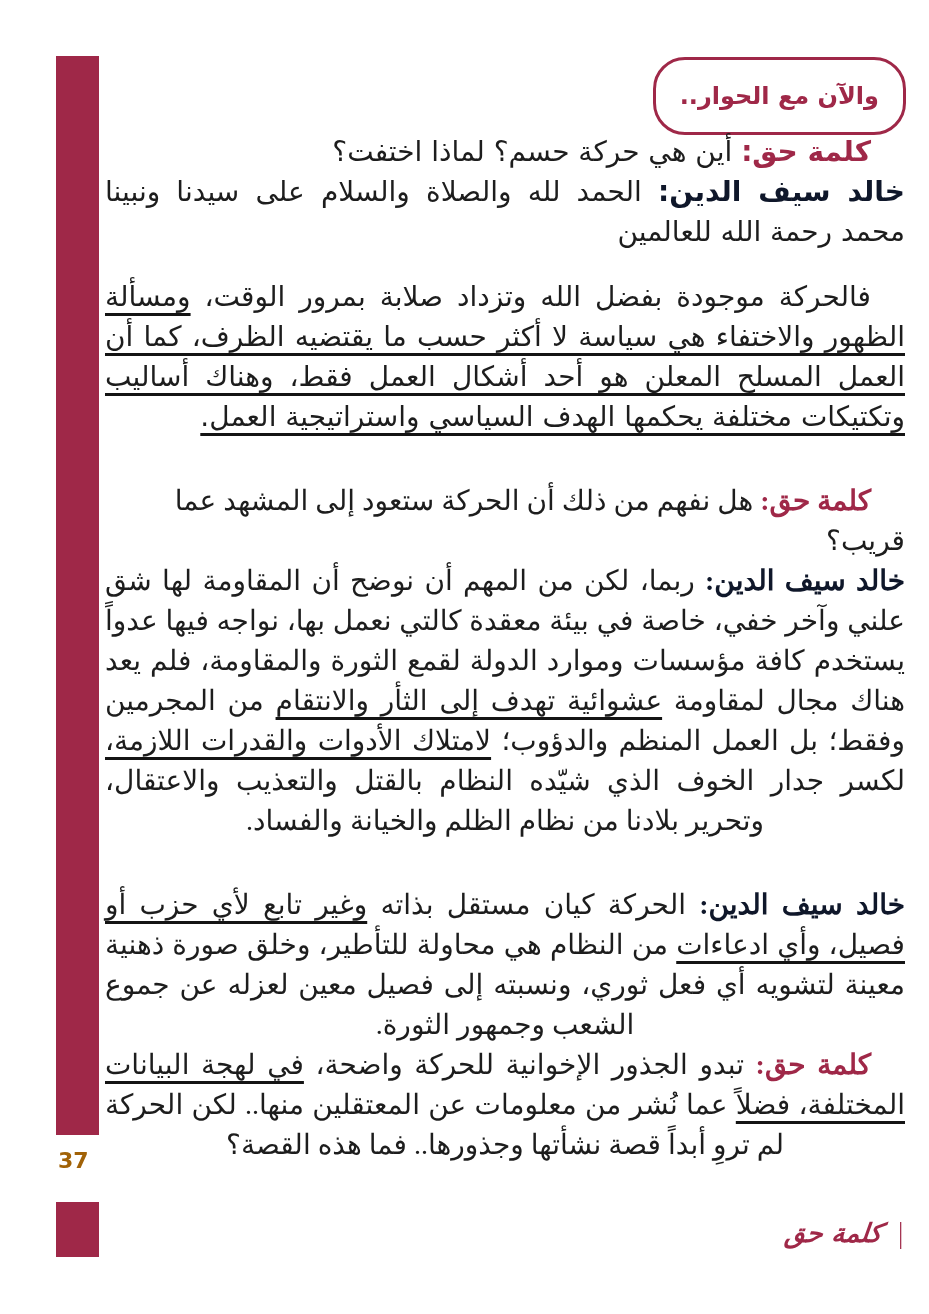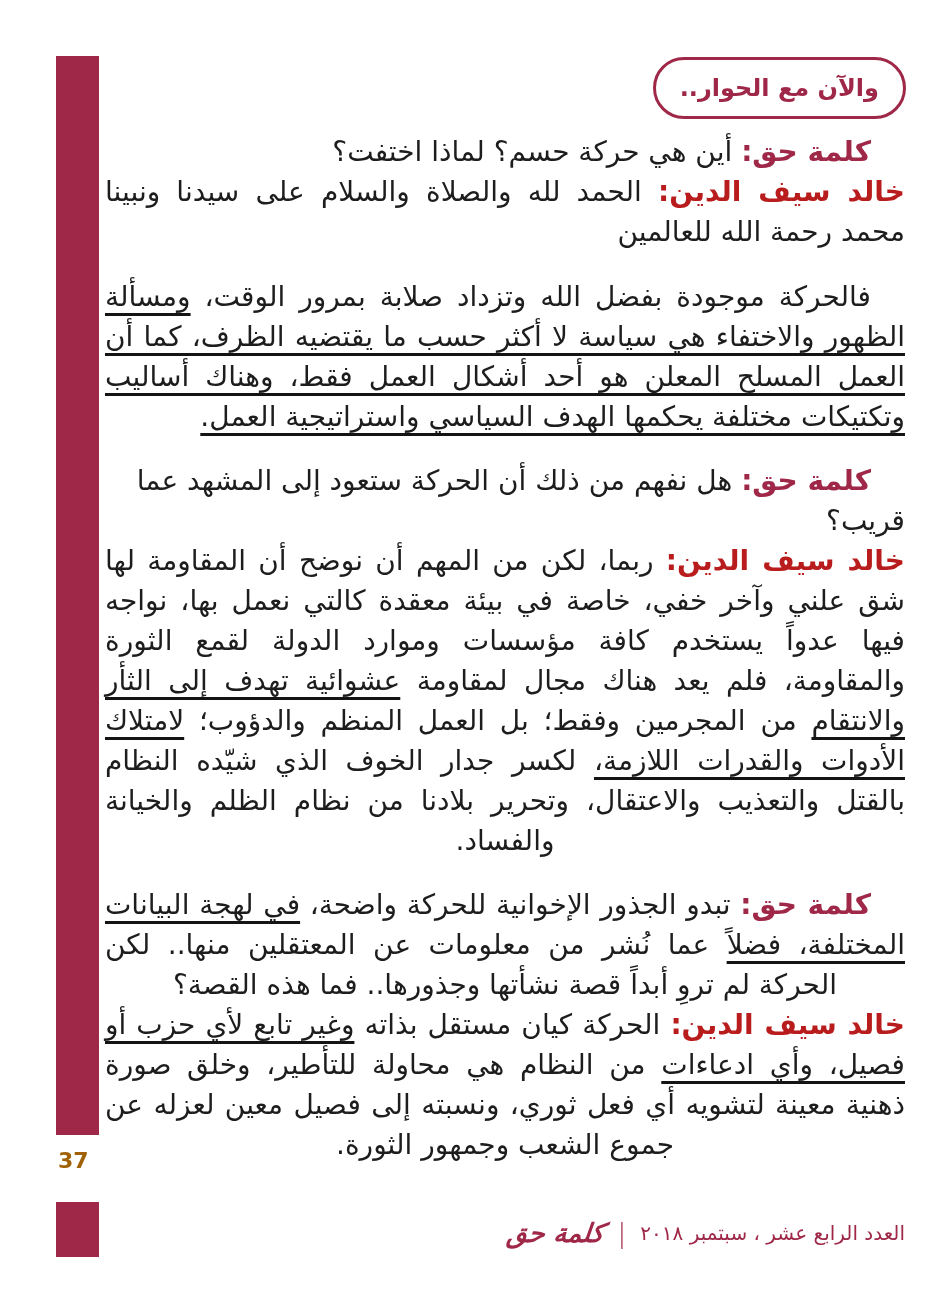--- a/index.html
+++ b/index.html
@@ -7,38 +7,38 @@
     width:929px;height:1314px;position:relative;background:#ffffff;
     font-family:"DejaVu Sans", sans-serif;overflow:hidden;
   }
   .side-bar{
     position:absolute;left:56px;top:56px;width:43px;height:1079px;
     background:#9f2848;
   }
   .badge{
     position:absolute;top:57px;right:23px;height:56px;
     border:3px solid #9f2848;border-radius:32px;
-    display:flex;align-items:center;padding:0 24px;
+    display:flex;align-items:center;padding:8px 24px;
     color:#9f2848;font-weight:bold;font-size:24px;direction:rtl;
     background:#fff;
   }
   .content{
     position:absolute;top:132px;right:24px;width:800px;
     direction:rtl;color:#1d1d1d;font-size:28px;line-height:40px;
     text-align:justify;
   }
-  .qa-block + .qa-block{margin-top:24px;}
+  .qa-block + .qa-block{margin-top:44px;font-family:Liberation Serif, serif;}
   p.para{margin:0;text-align:justify;text-align-last:right;}
   p.para.qline{text-align:right;text-align-last:right;}
   p.para.center{text-align:center;text-align-last:center;}
   p.para.jc{text-align-last:center;}
   p.para.indent{text-indent:34px;}
   p.para.gap-top{margin-top:25px;}
   .run-q{color:#9f2848;font-weight:bold;}
-  .run-a{color:#b91c1c;font-weight:bold;}
+  .run-a{color:#0f172a;font-weight:bold;}
   .run-m{color:#9f2848;}
   .run-u{
     text-decoration:underline;
     text-decoration-thickness:3px;
     text-underline-offset:7px;
     text-decoration-color:#141414;
     text-decoration-skip-ink:none;
   }
   .page-number{
     position:absolute;left:58px;top:1148px;
@@ -73,26 +73,25 @@
     <div class="qa-block">
       <p class="para qline indent"><span class="run-q">كلمة حق:</span><span class="run-t"> أين هي حركة حسم؟ لماذا اختفت؟</span></p>
       <p class="para"><span class="run-a">خالد سيف الدين:</span><span class="run-t"> الحمد لله والصلاة والسلام على سيدنا ونبينا محمد رحمة الله للعالمين</span></p>
       <p class="para indent gap-top"><span class="run-t">فالحركة موجودة بفضل الله وتزداد صلابة بمرور الوقت، </span><span class="run-u">ومسألة الظهور والاختفاء هي سياسة لا أكثر حسب ما يقتضيه الظرف، كما أن العمل المسلح المعلن هو أحد أشكال العمل فقط، وهناك أساليب وتكتيكات مختلفة يحكمها الهدف السياسي واستراتيجية العمل.</span></p>
     </div>
     <div class="qa-block">
       <p class="para qline indent"><span class="run-q">كلمة حق:</span><span class="run-t"> هل نفهم من ذلك أن الحركة ستعود إلى المشهد عما قريب؟</span></p>
       <p class="para jc"><span class="run-a">خالد سيف الدين:</span><span class="run-t"> ربما، لكن من المهم أن نوضح أن المقاومة لها شق علني وآخر خفي، خاصة في بيئة معقدة كالتي نعمل بها، نواجه فيها عدواً يستخدم كافة مؤسسات وموارد الدولة لقمع الثورة والمقاومة، فلم يعد هناك مجال لمقاومة </span><span class="run-u">عشوائية تهدف إلى الثأر والانتقام</span><span class="run-t"> من المجرمين وفقط؛ بل العمل المنظم والدؤوب؛ </span><span class="run-u">لامتلاك الأدوات والقدرات اللازمة،</span><span class="run-t"> لكسر جدار الخوف الذي شيّده النظام بالقتل والتعذيب والاعتقال، وتحرير بلادنا من نظام الظلم والخيانة والفساد.</span></p>
     </div>
     <div class="qa-block">
+      <p class="para jc"><span class="run-a">خالد سيف الدين:</span><span class="run-t"> الحركة كيان مستقل بذاته </span><span class="run-u">وغير تابع لأي حزب أو فصيل، وأي ادعاءات</span><span class="run-t"> من النظام هي محاولة للتأطير، وخلق صورة ذهنية معينة لتشويه أي فعل ثوري، ونسبته إلى فصيل معين لعزله عن جموع الشعب وجمهور الثورة.</span></p>
       <p class="para jc indent"><span class="run-q">كلمة حق:</span><span class="run-t"> تبدو الجذور الإخوانية للحركة واضحة، </span><span class="run-u">في لهجة البيانات المختلفة، فضلاً</span><span class="run-t"> عما نُشر من معلومات عن المعتقلين منها.. لكن الحركة لم تروِ أبداً قصة نشأتها وجذورها.. فما هذه القصة؟</span></p>
-      <p class="para jc"><span class="run-a">خالد سيف الدين:</span><span class="run-t"> الحركة كيان مستقل بذاته </span><span class="run-u">وغير تابع لأي حزب أو فصيل، وأي ادعاءات</span><span class="run-t"> من النظام هي محاولة للتأطير، وخلق صورة ذهنية معينة لتشويه أي فعل ثوري، ونسبته إلى فصيل معين لعزله عن جموع الشعب وجمهور الثورة.</span></p>
     </div>
   </div>
 
 <div class="page-number">37</div>
 
 <div class="corner-square"></div>
 
 <div class="footer">
-  <span class="issue-line">العدد الرابع عشر ، سبتمبر ٢٠١٨</span>
   <span class="separator">|</span>
   <span class="logo">كلمة حق</span>
 </div>
 
 </body></html>

